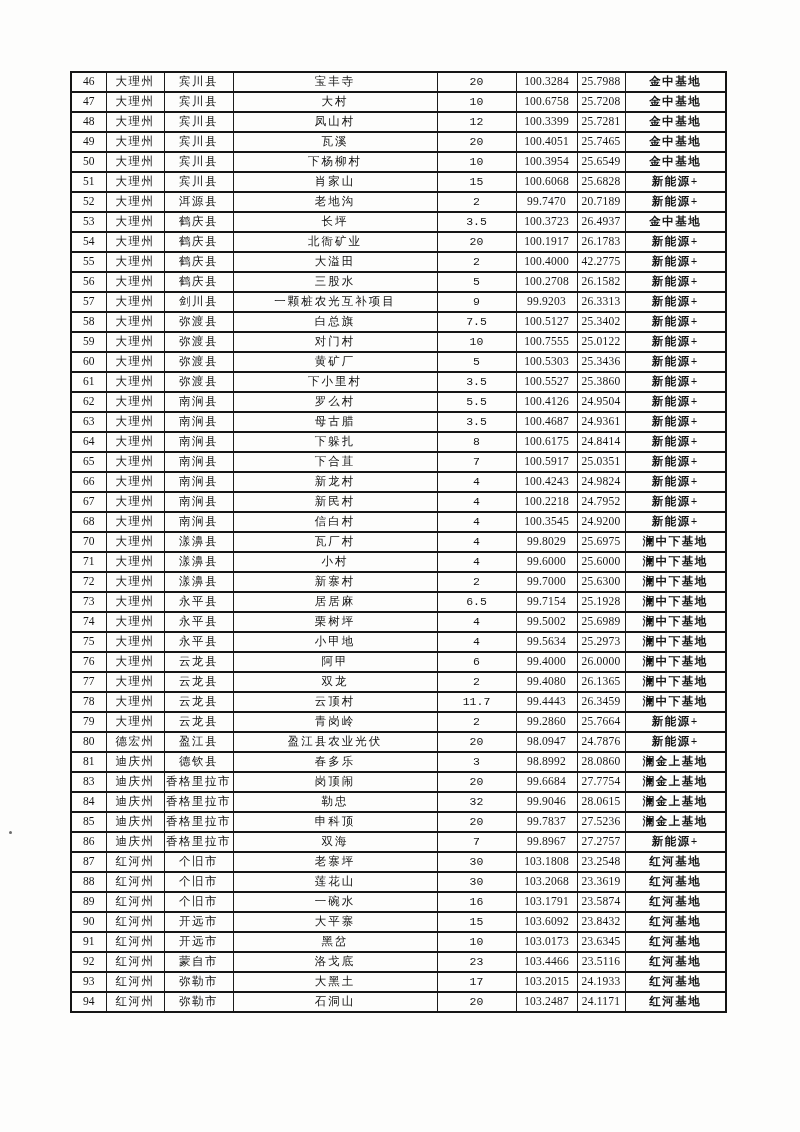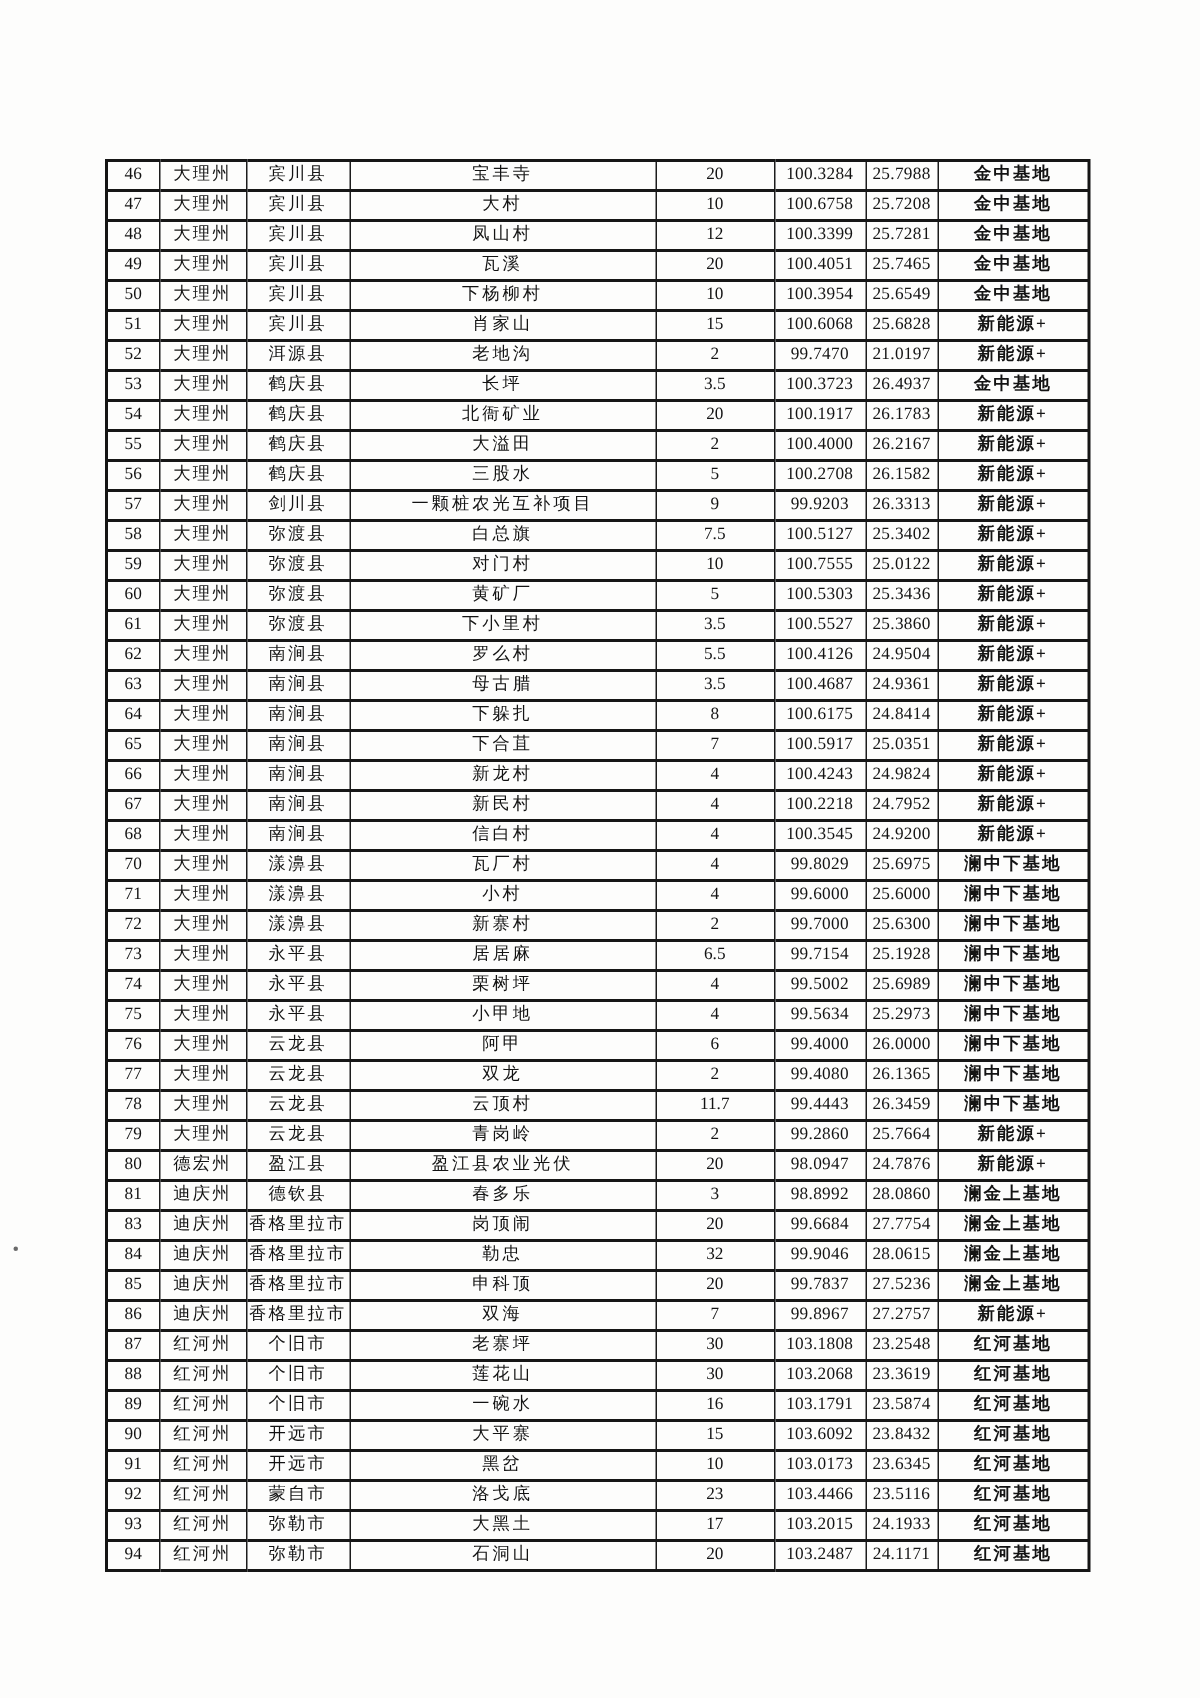--- a/index.html
+++ b/index.html
@@ -21,21 +21,20 @@
     background: #fdfdfc;
   }
   table.project-table {
     position: absolute;
     left: 70px;
     top: 71px;
     width: 655px;
     border-collapse: collapse;
     table-layout: fixed;
     border: 2px solid #141414;
-    margin-top: 35px;
   }
   table.project-table td {
     border-left: 1px solid #1c1c1c;
     border-right: 1px solid #1c1c1c;
     border-top: 2px solid #161616;
     border-bottom: 2px solid #161616;
     height: 18px;
     padding: 0;
     text-align: center;
     vertical-align: middle;
@@ -50,21 +49,21 @@
   col.c2 { width: 69px; }
   col.c3 { width: 204px; }
   col.c4 { width: 79px; }
   col.c5 { width: 61px; }
   col.c6 { width: 48px; }
   col.c7 { width: 101px; }
   
   td.c0 { font-size: 12px; }
   td.c1, td.c2 { letter-spacing: 1.5px; font-size: 11.5px; }
   td.c3 { letter-spacing: 2px; }
-  td.c4 { font-size: 12px; }
+  td.c4 { font-size: 12px; font-family: Liberation Mono, monospace; }
   td.c5, td.c6 { font-size: 11.5px; letter-spacing: 0.2px; }
   td.c7 { letter-spacing: 1.5px; font-weight: bold; }
   
   .speck {
     position: absolute;
     left: 9px;
     top: 831px;
     width: 3px;
     height: 3px;
     background: #6a6a6a;
@@ -148,21 +147,21 @@
           <td class="c6">25.6828</td>
           <td class="c7">新能源+</td>
         </tr>
         <tr>
           <td class="c0">52</td>
           <td class="c1">大理州</td>
           <td class="c2">洱源县</td>
           <td class="c3">老地沟</td>
           <td class="c4">2</td>
           <td class="c5">99.7470</td>
-          <td class="c6">21.0197</td>
+          <td class="c6">20.7189</td>
           <td class="c7">新能源+</td>
         </tr>
         <tr>
           <td class="c0">53</td>
           <td class="c1">大理州</td>
           <td class="c2">鹤庆县</td>
           <td class="c3">长坪</td>
           <td class="c4">3.5</td>
           <td class="c5">100.3723</td>
           <td class="c6">26.4937</td>
@@ -178,21 +177,21 @@
           <td class="c6">26.1783</td>
           <td class="c7">新能源+</td>
         </tr>
         <tr>
           <td class="c0">55</td>
           <td class="c1">大理州</td>
           <td class="c2">鹤庆县</td>
           <td class="c3">大溢田</td>
           <td class="c4">2</td>
           <td class="c5">100.4000</td>
-          <td class="c6">26.2167</td>
+          <td class="c6">42.2775</td>
           <td class="c7">新能源+</td>
         </tr>
         <tr>
           <td class="c0">56</td>
           <td class="c1">大理州</td>
           <td class="c2">鹤庆县</td>
           <td class="c3">三股水</td>
           <td class="c4">5</td>
           <td class="c5">100.2708</td>
           <td class="c6">26.1582</td>

